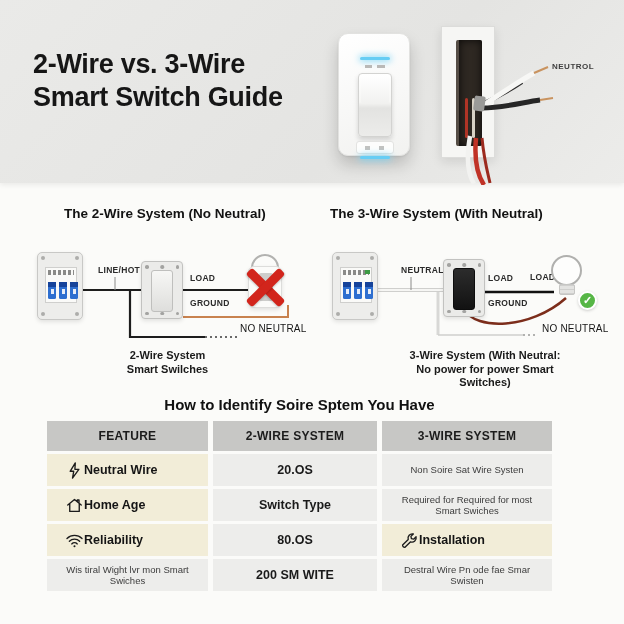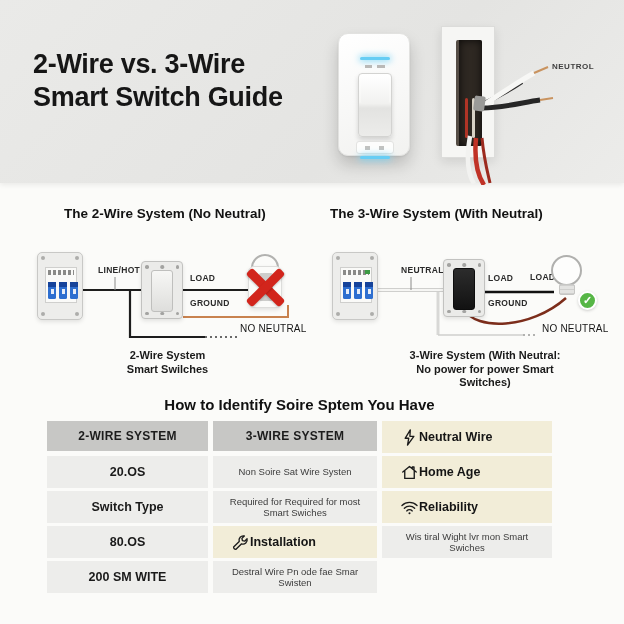--- a/index.html
+++ b/index.html
@@ -275,20 +275,21 @@
   <div class="no-neutral" style="left:542px;top:323px;">NO NEUTRAL</div>
 
   <div class="diagram-caption" style="left:395px;top:349px;width:180px;">
     <div>3-Wire System (With Neutral:</div>
     <div>No power for power Smart Switches)</div>
   </div>
 
   <div class="table-title">How to Identify Soire Sptem You Have</div>
 
   <div class="compare-table">
+    <div class="th">FEATURE</div>
     <div class="th">2-WIRE SYSTEM</div>
     <div class="th">3-WIRE SYSTEM</div>
 
     <div class="cell feature">
       <span class="ticon">
         <svg viewBox="0 0 24 24">
             <path d="M13 2.5 L6.5 13 H11 L9.5 21.5 L17.5 10.5 H12.5 Z"></path>
           </svg>
       </span>
       <span>Neutral Wire</span>

